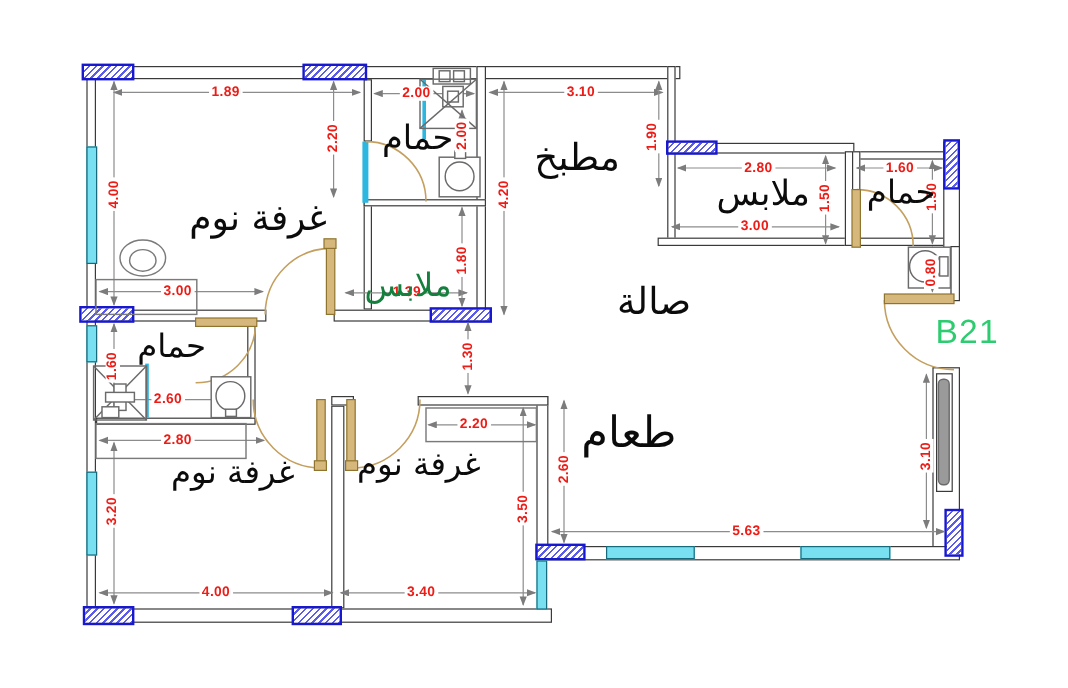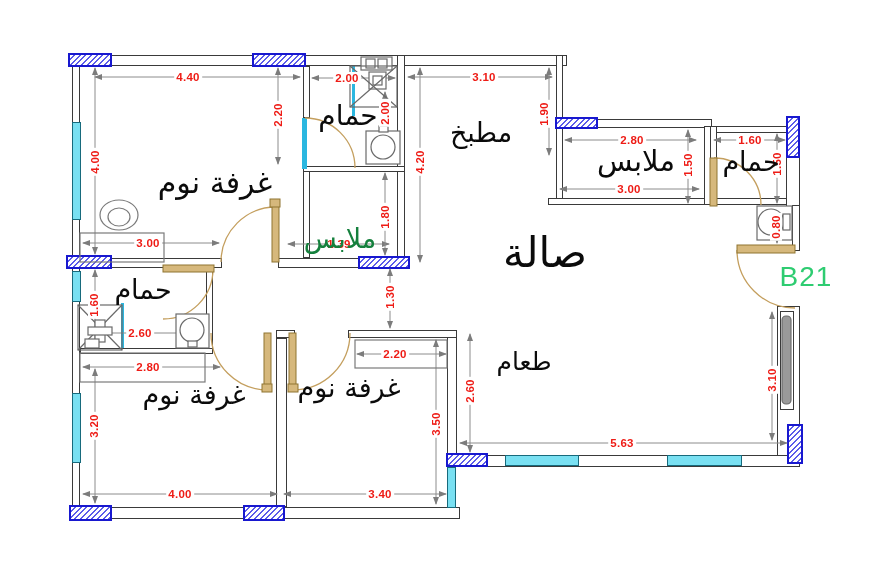--- a/index.html
+++ b/index.html
@@ -181,21 +181,21 @@
         <ellipse cx="119" cy="215" rx="19" ry="15"></ellipse>
         <ellipse cx="119" cy="217" rx="11" ry="9"></ellipse>
       </g>
       <rect x="80" y="353" width="125" height="29" fill="none" stroke="#7a7a7a"></rect>
       <rect x="355" y="340" width="92" height="28" fill="none" stroke="#7a7a7a"></rect>
       <rect x="782" y="316" width="9" height="88" rx="4" fill="#9a9a9a" stroke="#6b6b6b"></rect>
     </g>
   </svg>
 
   <div id="dims-layer">
-      <span class="dim" style="left: 188px; top: 77px; color: rgb(238, 28, 22);">4.40</span>
+      <span class="dim" style="left: 188px; top: 77px; color: rgb(238, 28, 22);">1.89</span>
       <span class="dim" style="left: 347px; top: 78px; color: rgb(238, 28, 22);">2.00</span>
       <span class="dim" style="left: 484px; top: 77px; color: rgb(238, 28, 22);">3.10</span>
       <span class="dim v" style="left: 95px; top: 162px; color: rgb(238, 28, 22);">4.00</span>
       <span class="dim v" style="left: 278px; top: 115px; color: rgb(238, 28, 22);">2.20</span>
       <span class="dim v" style="left: 385px; top: 113px; color: rgb(238, 28, 22);">2.00</span>
       <span class="dim v" style="left: 420px; top: 162px; color: rgb(238, 28, 22);">4.20</span>
       <span class="dim v" style="left: 544px; top: 114px; color: rgb(238, 28, 22);">1.90</span>
       <span class="dim" style="left: 632px; top: 140px; color: rgb(238, 28, 22);">2.80</span>
       <span class="dim" style="left: 629px; top: 189px; color: rgb(238, 28, 22);">3.00</span>
       <span class="dim v" style="left: 688px; top: 165px; color: rgb(238, 28, 22);">1.50</span>
@@ -207,31 +207,31 @@
       <span class="dim v" style="left: 385px; top: 217px; color: rgb(238, 28, 22);">1.80</span>
       <span class="dim v" style="left: 390px; top: 297px; color: rgb(238, 28, 22);">1.30</span>
       <span class="dim v" style="left: 94px; top: 305px; color: rgb(238, 28, 22);">1.60</span>
       <span class="dim" style="left: 140px; top: 333px; color: rgb(238, 28, 22);">2.60</span>
       <span class="dim" style="left: 148px; top: 367px; color: rgb(238, 28, 22);">2.80</span>
       <span class="dim v" style="left: 94px; top: 426px; color: rgb(238, 28, 22);">3.20</span>
       <span class="dim" style="left: 395px; top: 354px; color: rgb(238, 28, 22);">2.20</span>
       <span class="dim v" style="left: 436px; top: 424px; color: rgb(238, 28, 22);">3.50</span>
       <span class="dim v" style="left: 470px; top: 391px; color: rgb(238, 28, 22);">2.60</span>
       <span class="dim" style="left: 180px; top: 494px; color: rgb(238, 28, 22);">4.00</span>
-      <span class="dim" style="left: 380px; top: 494px; color: rgb(238, 28, 22);">3.40</span>
+      <span class="dim" style="left: 351px; top: 494px; color: rgb(238, 28, 22);">3.40</span>
       <span class="dim" style="left: 622px; top: 443px; color: rgb(238, 28, 22);">5.63</span>
       <span class="dim v" style="left: 772px; top: 380px; color: rgb(238, 28, 22);">3.10</span>
     </div>
   <div id="rooms-layer">
       <div class="room-label" style="left: 215px; top: 182px; font-size: 30px; color: rgb(11, 11, 11);">غرفة نوم</div>
       <div class="room-label" style="left: 348px; top: 115px; font-size: 28px; color: rgb(11, 11, 11);">حمام</div>
-      <div class="room-label" style="left: 481px; top: 132px; font-size: 27px; color: rgb(11, 11, 11);">مطبخ</div>
+      <div class="room-label" style="left: 481px; top: 132px; font-size: 31px; color: rgb(11, 11, 11);">مطبخ</div>
       <div class="room-label" style="left: 340px; top: 214px; font-size: 27px; color: #15803d; margin-top: 24px;">ملابس</div>
       <div class="room-label" style="left: 636px; top: 161px; font-size: 29px; color: rgb(11, 11, 11);">ملابس</div>
       <div class="room-label" style="left: 751px; top: 161px; font-size: 27px; color: rgb(11, 11, 11);">حمام</div>
-      <div class="room-label" style="left: 545px; top: 252px; font-size: 42px; color: rgb(11, 11, 11);">صالة</div>
+      <div class="room-label" style="left: 545px; top: 252px; font-size: 31px; color: rgb(11, 11, 11);">صالة</div>
       <div class="room-label" style="left: 143px; top: 289px; font-size: 27px; color: rgb(11, 11, 11);">حمام</div>
       <div class="room-label" style="left: 194px; top: 394px; font-size: 27px; color: rgb(11, 11, 11);">غرفة نوم</div>
       <div class="room-label" style="left: 349px; top: 387px; font-size: 27px; color: rgb(11, 11, 11);">غرفة نوم</div>
-      <div class="room-label" style="left: 524px; top: 361px; font-size: 25px; color: rgb(11, 11, 11);">طعام</div>
+      <div class="room-label" style="left: 524px; top: 361px; font-size: 36px; color: rgb(11, 11, 11);">طعام</div>
     </div>
   <div class="badge" style="left: 806px; top: 277px; color: rgb(46, 204, 113);">B21</div>
 </div>
 
 </body></html>

